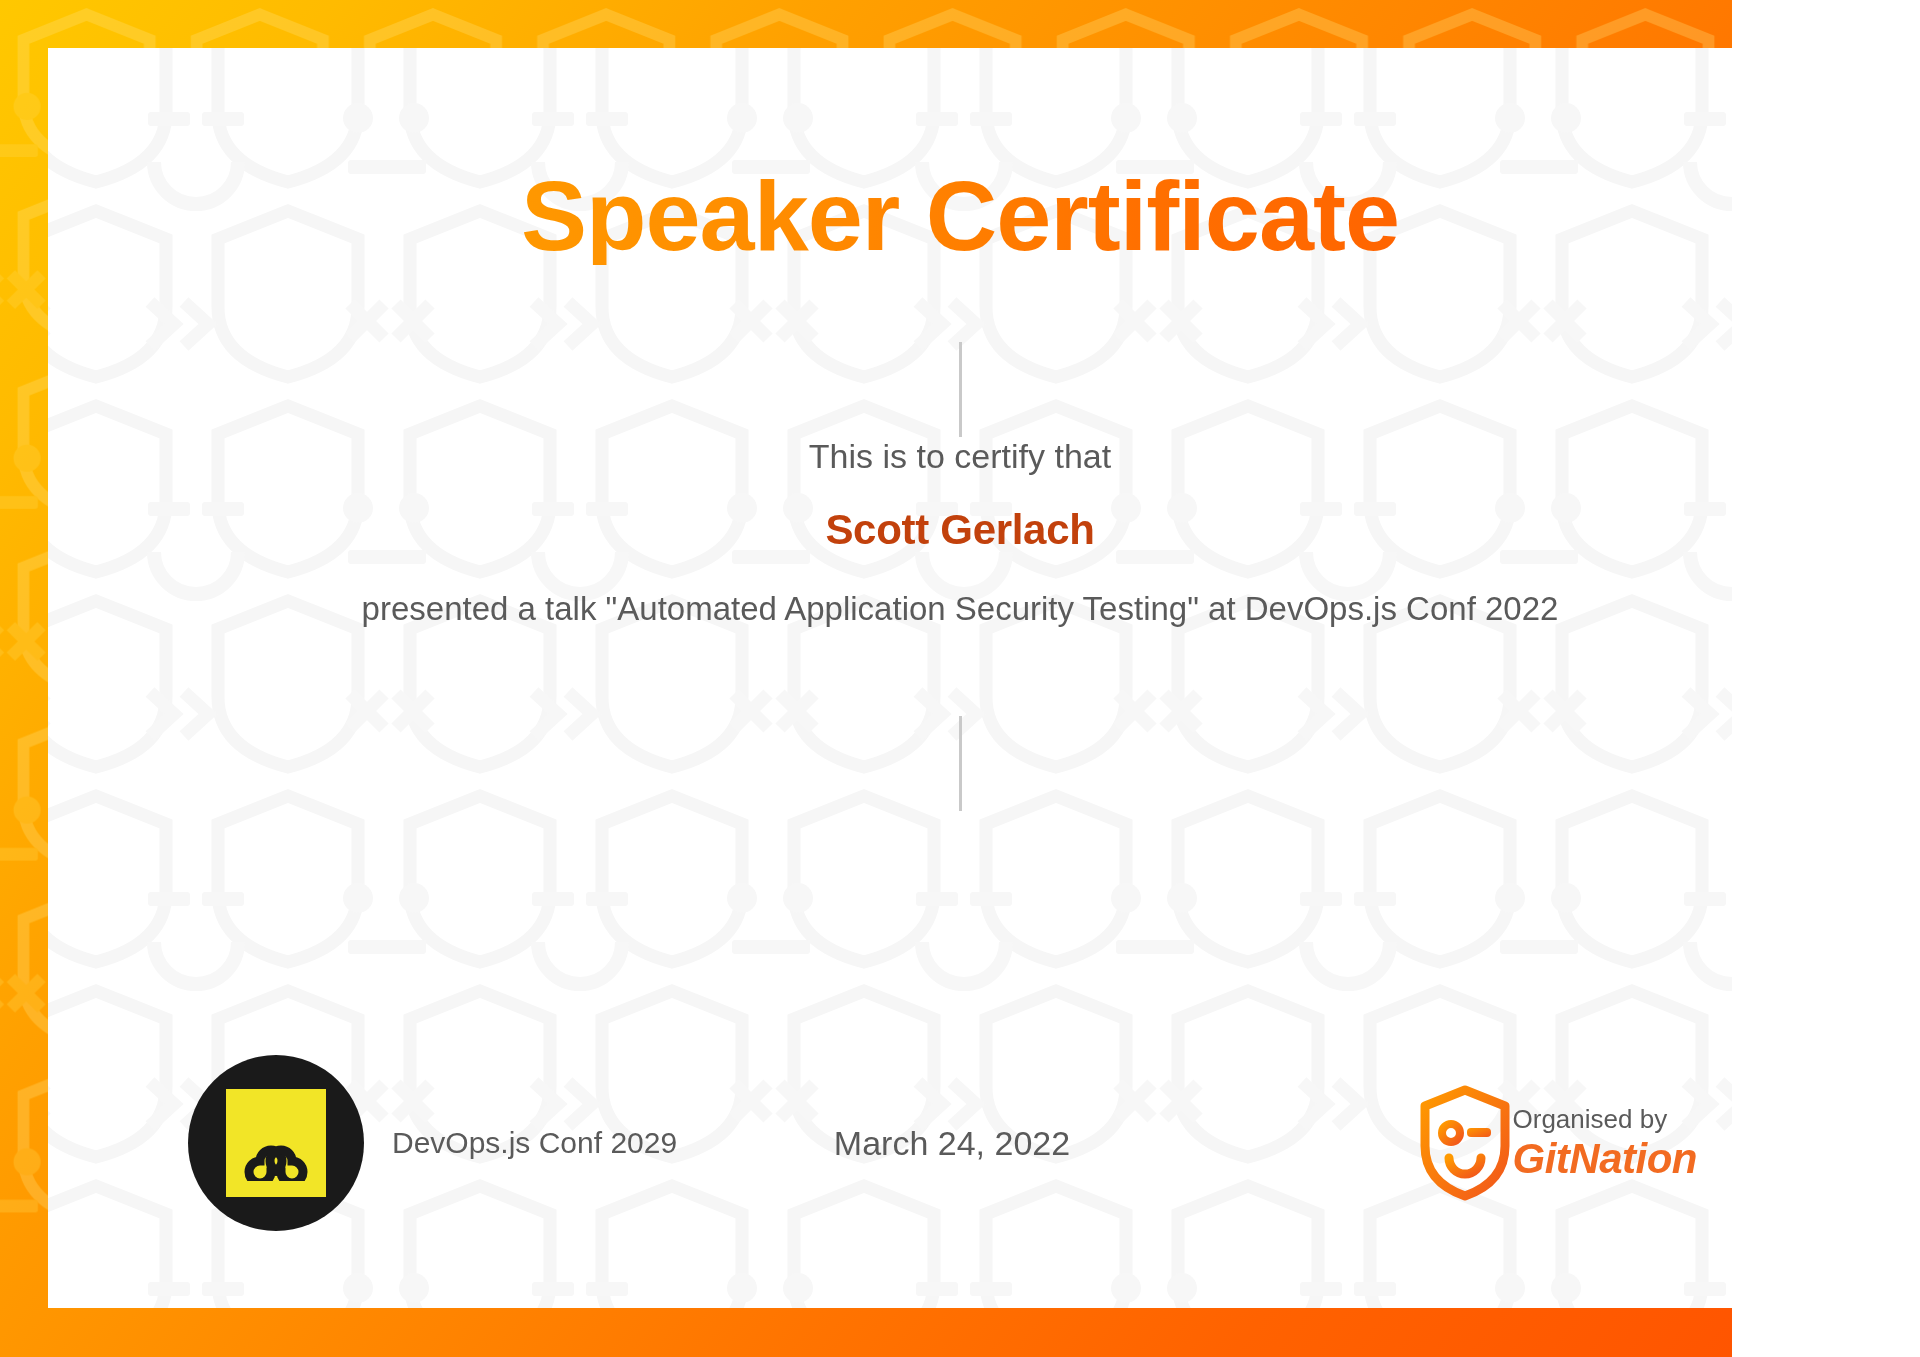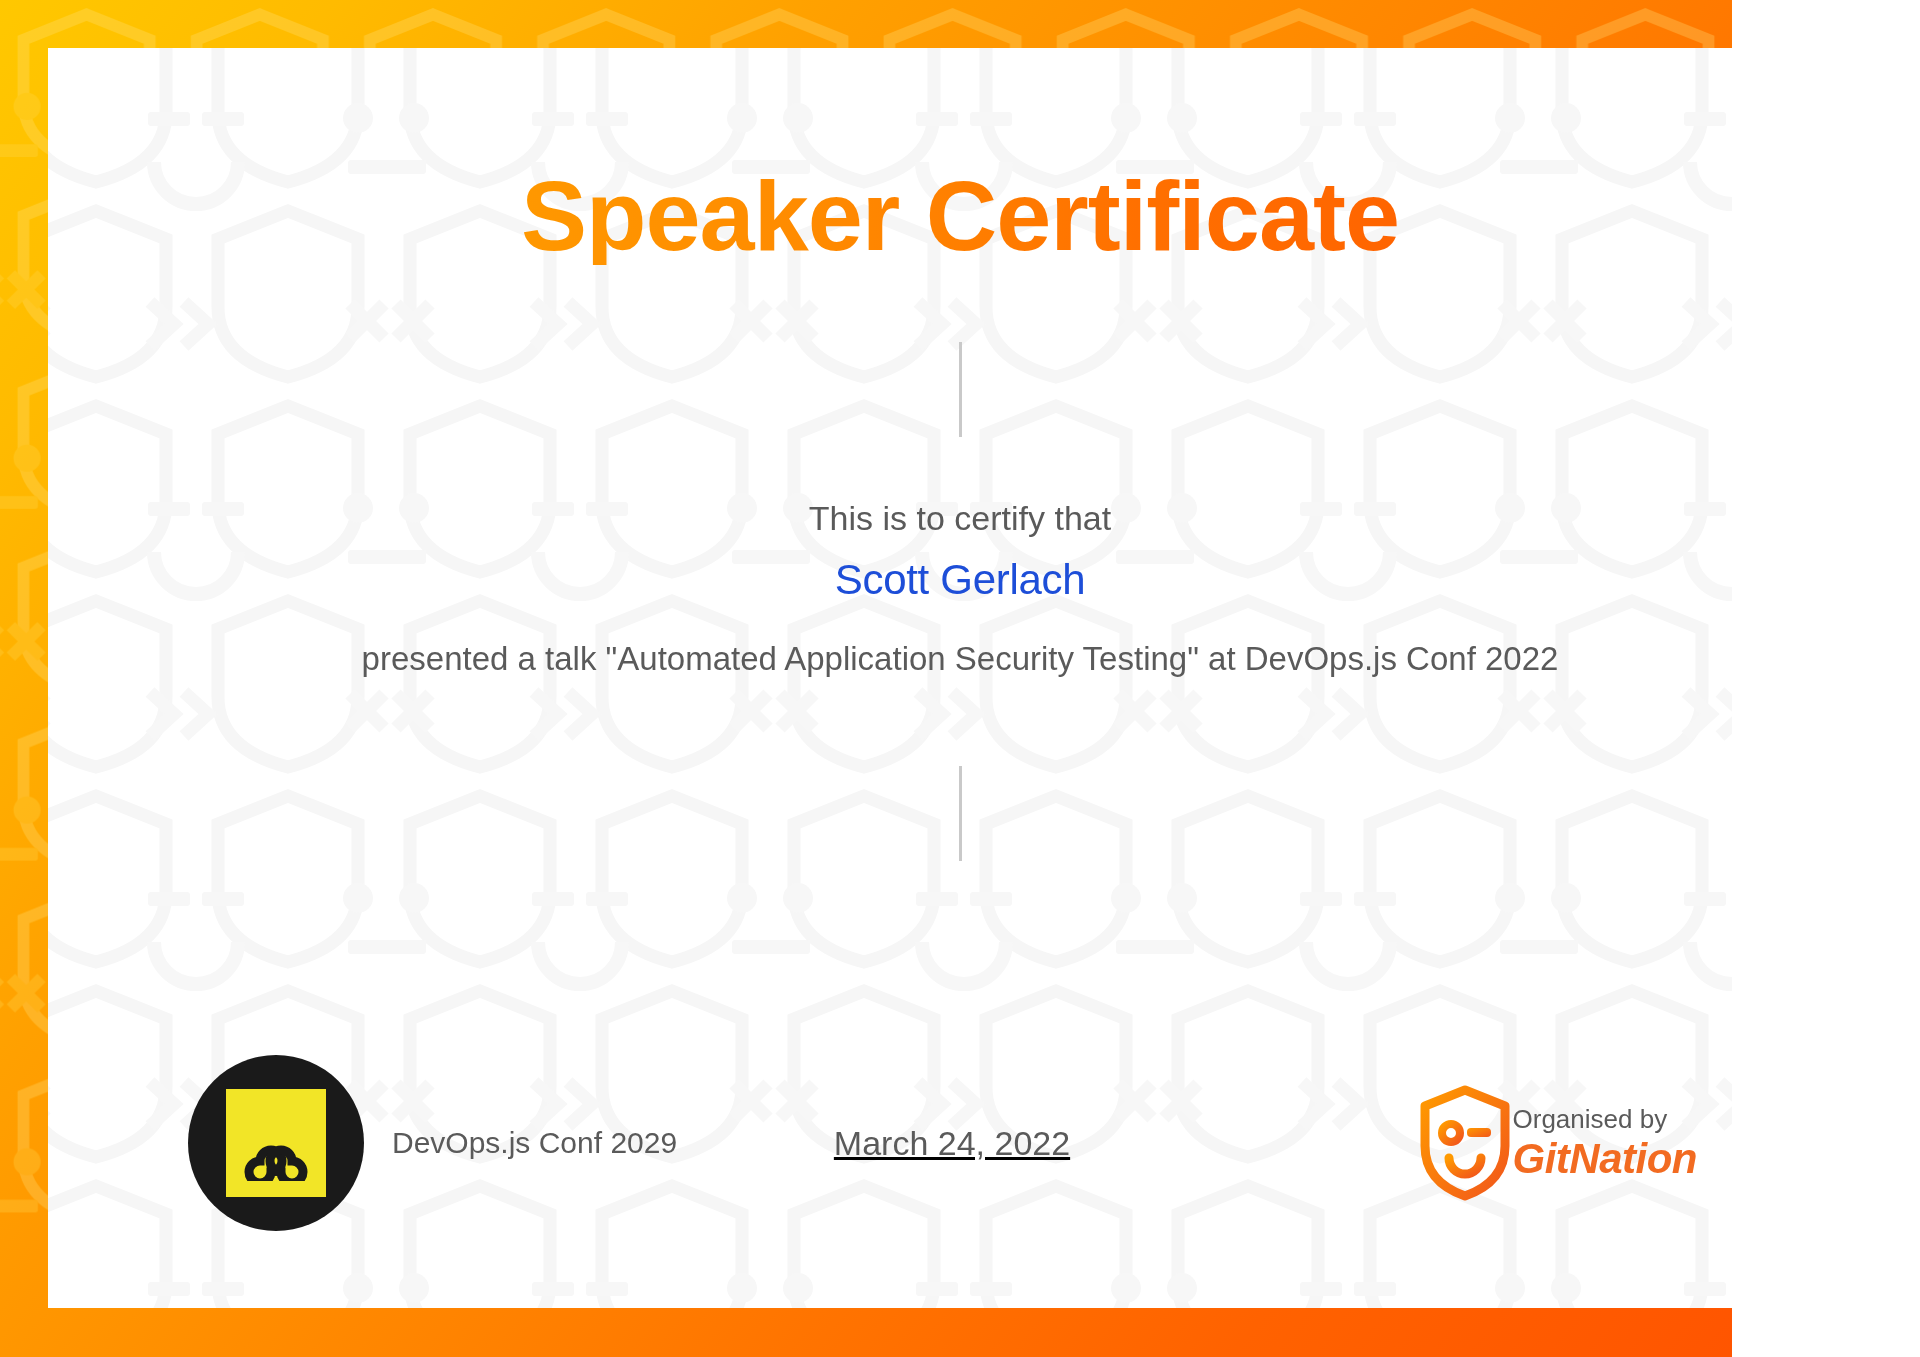--- a/index.html
+++ b/index.html
@@ -79,31 +79,30 @@
   .divider {
     width: 3px;
     height: 95px;
     background: #C9C9C9;
   }
   .divider-top    { margin-top: 77px; }
   .divider-bottom { margin-top: 88px; }
 
   
   .certify-line {
-    margin-top: 62px;
     font-size: 34px;
     color: #5A5A5A;
     font-weight: 400;
   }
 
   .recipient-name {
-    margin-top: 18px;
+    margin-top: 30px;
     font-size: 42px;
-    font-weight: normal;
-    color: #1d4ed8;
+    font-weight: bold;
+    color: #c2410c;
     letter-spacing: -0.3px;
   }
 
   .talk-line {
     margin-top: 36px;
     font-size: 33px;
     color: #5A5A5A;
     font-weight: 400;
     white-space: nowrap;
   }
@@ -155,21 +154,20 @@
     white-space: nowrap;
   }
 
   .footer-center {
     position: absolute;
     left: 0; right: 16px;
     top: 0; height: 100%;
     display: flex;
     align-items: center;
     justify-content: center;
-    text-decoration: underline;
   }
   .cert-date {
     font-size: 34px;
     color: #5A5A5A;
     white-space: nowrap;
   }
 
   .footer-right {
     position: absolute;
     right: 175px;

